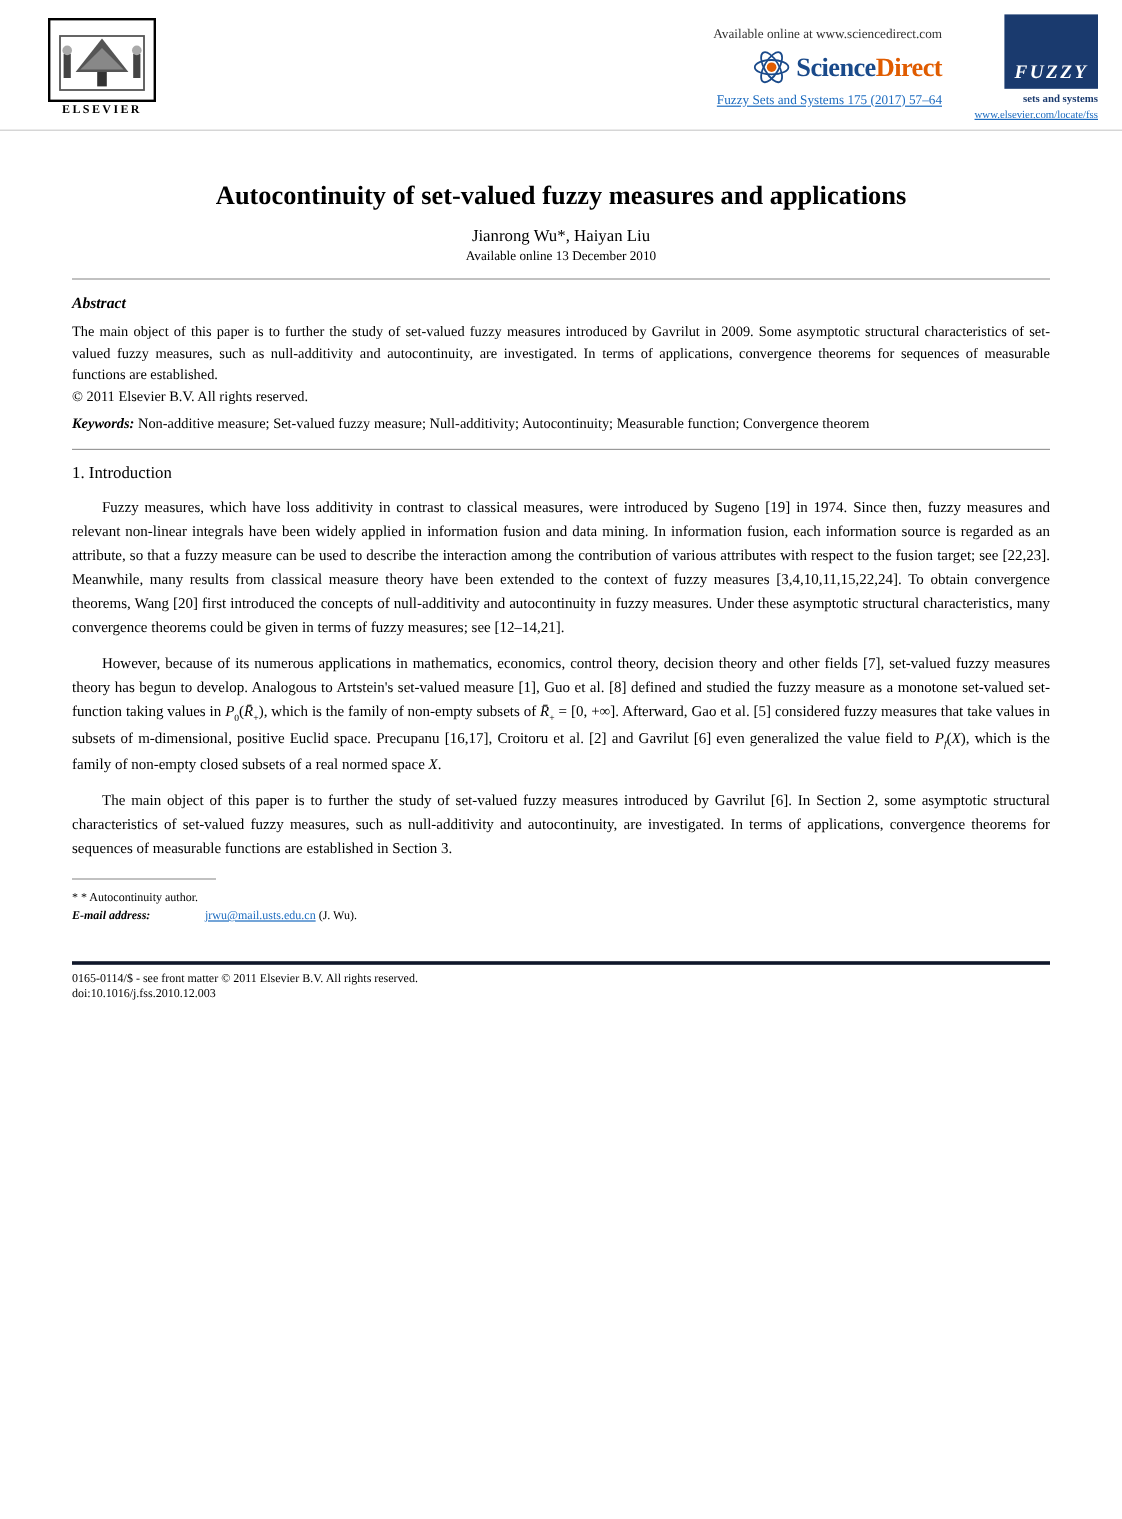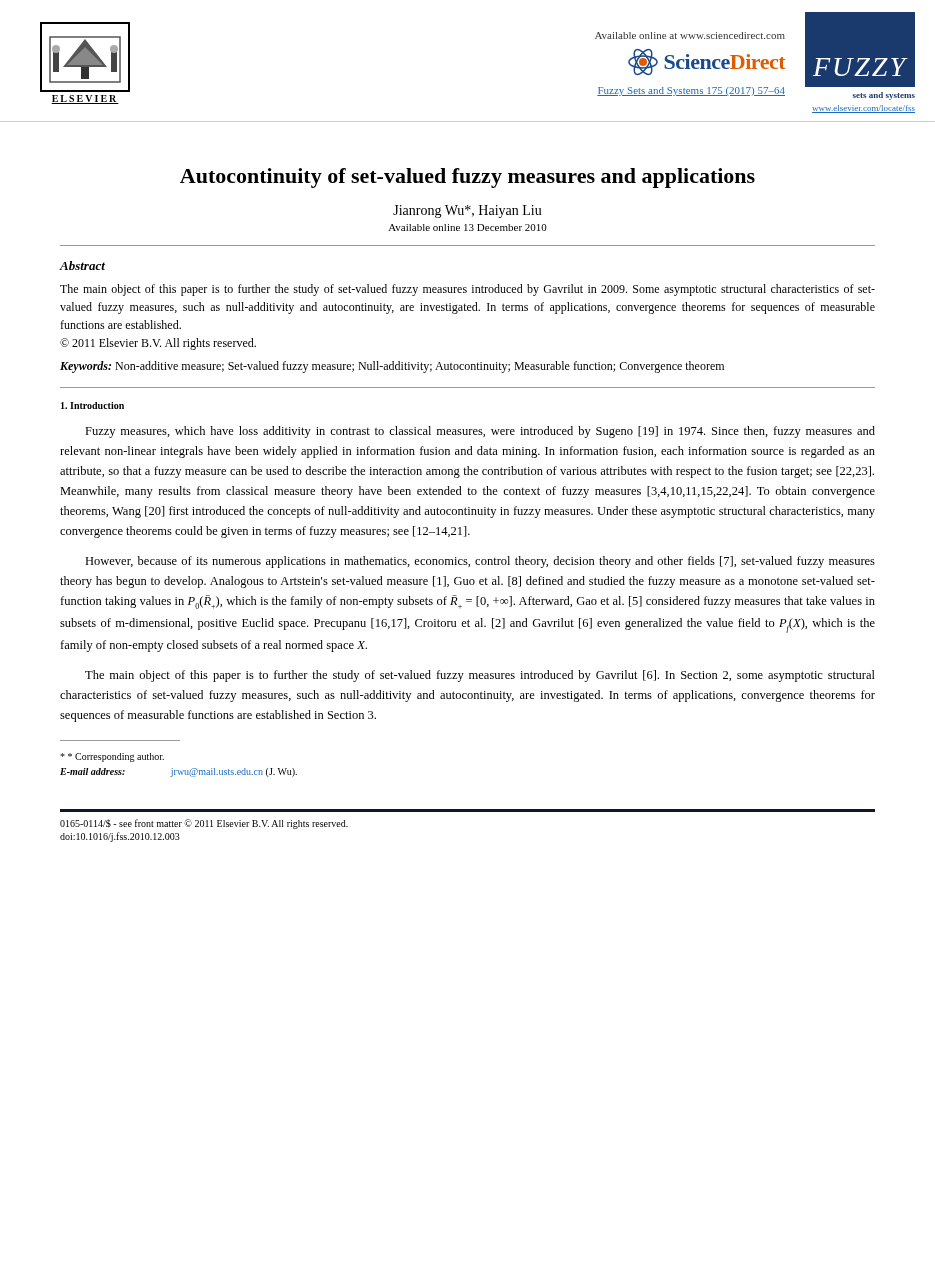--- a/index.html
+++ b/index.html
@@ -50,21 +50,20 @@
       position: relative;
       overflow: hidden;
     }
 
     .elsevier-text {
       font-size: 10px;
       font-weight: bold;
       letter-spacing: 2px;
       margin-top: 1px;
       color: #000;
-      text-decoration: underline;
     }
 
     .header-center {
       display: flex;
       flex-direction: column;
       align-items: flex-end;
       flex: 1;
     }
 
     .available-online {
@@ -205,22 +204,22 @@
       line-height: 1.4;
     }
 
     .keywords-label {
       font-weight: bold;
       font-style: italic;
     }
 
     
     .section-title {
-      font-size: 10px;
-      font-weight: bold;
+      font-size: 14px;
+      font-weight: normal;
       margin: 1px 0 10px 0;
     }
 
     .para {
       font-size: 12.5px;
       line-height: 1.6;
       text-align: justify;
       margin-bottom: 10px;
       text-indent: 2em;
     }
@@ -239,20 +238,21 @@
     }
 
     .footnote {
       font-size: 10px;
       color: #000;
       line-height: 1.5;
     }
 
     .footnote a {
       color: #1a6abf;
+      text-decoration: underline;
       padding-left: 43px;
     }
 
     .doi-line {
       font-size: 10px;
       margin-top: 2px;
     }
 
     sup, sub {
       font-size: 8px;
@@ -302,21 +302,21 @@
         </svg>
         <div class="sd-text">
           <span style="color:#1a4a8a">Science</span><span>Direct</span>
         </div>
       </div>
       <div class="journal-ref">Fuzzy Sets and Systems  175 (2017) 57–64</div>
     </div>
 
     <div class="header-right">
       <div class="fuzzy-logo-box">
-        <div style="font-size:28px;font-style:italic;font-weight:normal;letter-spacing:2px;margin-top:36px;">FUZZY</div>
+        <div style="font-size:16px;font-style:italic;font-weight:bold;letter-spacing:2px;margin-top:36px;">FUZZY</div>
       </div>
       <div class="fuzzy-logo-sub">sets and systems</div>
       <div class="elsevier-link">www.elsevier.com/locate/fss</div>
     </div>
   </div>
 
   <div class="content">
 
     <div class="paper-title">Autocontinuity of set-valued fuzzy measures and applications</div>
 
@@ -353,21 +353,21 @@
     </p>
 
     <p class="para">
       The main object of this paper is to further the study of set-valued fuzzy measures introduced by Gavrilut [6]. In Section 2, some asymptotic structural characteristics of set-valued fuzzy measures, such as null-additivity and autocontinuity, are investigated. In terms of applications, convergence theorems for sequences of measurable functions are established in Section 3.
     </p>
 
     <hr class="footer-divider">
 
     <div class="footnote">
       <span>*</span>
-      <span>* Corresponding author.</span>
+      <span>* Autocontinuity author.</span>
     </div>
     <div class="footnote">
       <span class="keywords-label">E-mail address:</span>
       <a class="ref-link">jrwu@mail.usts.edu.cn</a>
       <span>(J. Wu).</span>
     </div>
 
     <div style="margin-top: 30px; border-top: 3px solid #0f172a; padding-top: 4px;">
       <div class="doi-line">0165-0114/$ - see front matter © 2011 Elsevier B.V. All rights reserved.</div>
       <div class="doi-line">doi:10.1016/j.fss.2010.12.003</div>

